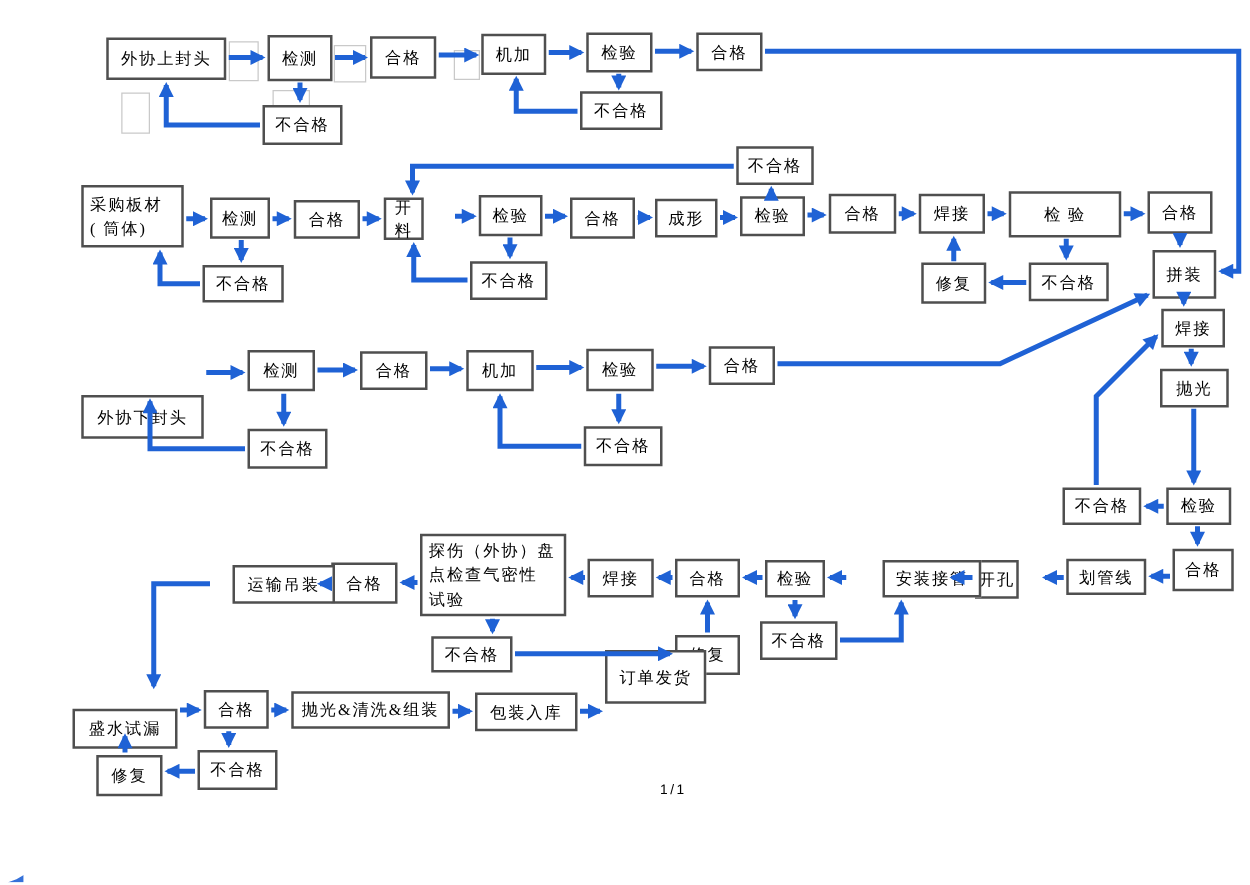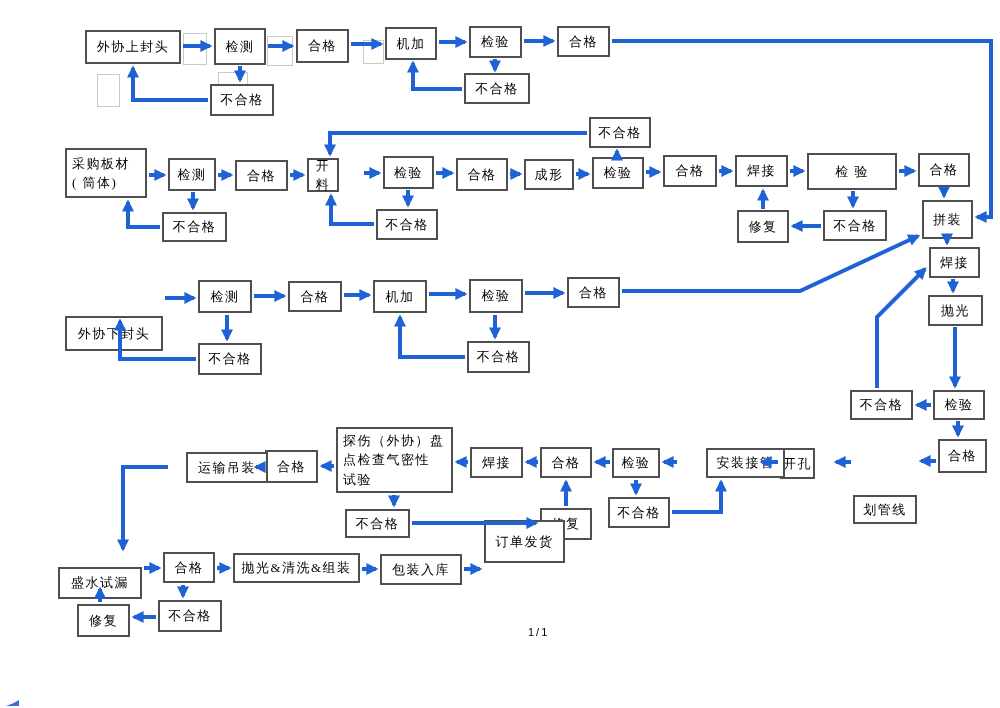--- a/index.html
+++ b/index.html
@@ -88,21 +88,21 @@
       <div class="node" style="left: 850px; top: 390px; width: 63px; height: 30px;">不合格</div>
       <div class="node" style="left: 938px; top: 439px; width: 49px; height: 34px;">合格</div>
       <div class="node" style="left: 65px; top: 282px; width: 98px; height: 35px; margin-top: 34px;">外协下封头</div>
       <div class="node" style="left: 198px; top: 280px; width: 54px; height: 33px;">检测</div>
       <div class="node" style="left: 288px; top: 281px; width: 54px; height: 31px;">合格</div>
       <div class="node" style="left: 373px; top: 280px; width: 54px; height: 33px;">机加</div>
       <div class="node" style="left: 469px; top: 279px; width: 54px; height: 34px;">检验</div>
       <div class="node" style="left: 567px; top: 277px; width: 53px; height: 31px;">合格</div>
       <div class="node" style="left: 198px; top: 343px; width: 64px; height: 32px;">不合格</div>
       <div class="node" style="left: 467px; top: 341px; width: 63px; height: 32px;">不合格</div>
-      <div class="node" style="left: 853px; top: 447px; width: 64px; height: 29px; margin-top: 48px;">划管线</div>
+      <div class="node" style="left: 853px; top: 447px; width: 64px; height: 29px;">划管线</div>
       <div class="node" style="left: 780px; top: 448px; width: 35px; height: 31px;">开孔</div>
       <div class="node" style="left: 706px; top: 448px; width: 79px; height: 30px;">安装接管</div>
       <div class="node" style="left: 612px; top: 448px; width: 48px; height: 30px;">检验</div>
       <div class="node" style="left: 540px; top: 447px; width: 52px; height: 31px;">合格</div>
       <div class="node" style="left: 470px; top: 447px; width: 53px; height: 31px;">焊接</div>
       <div class="node left" style="left: 336px; top: 427px; width: 117px; height: 66px;">探伤（外协）盘
 点检查气密性
 试验</div>
       <div class="node" style="left: 265px; top: 450px; width: 53px; height: 33px;">合格</div>
       <div class="node" style="left: 170px; top: 452px; width: 82px; height: 31px; margin-left: 16px;">运输吊装</div>

